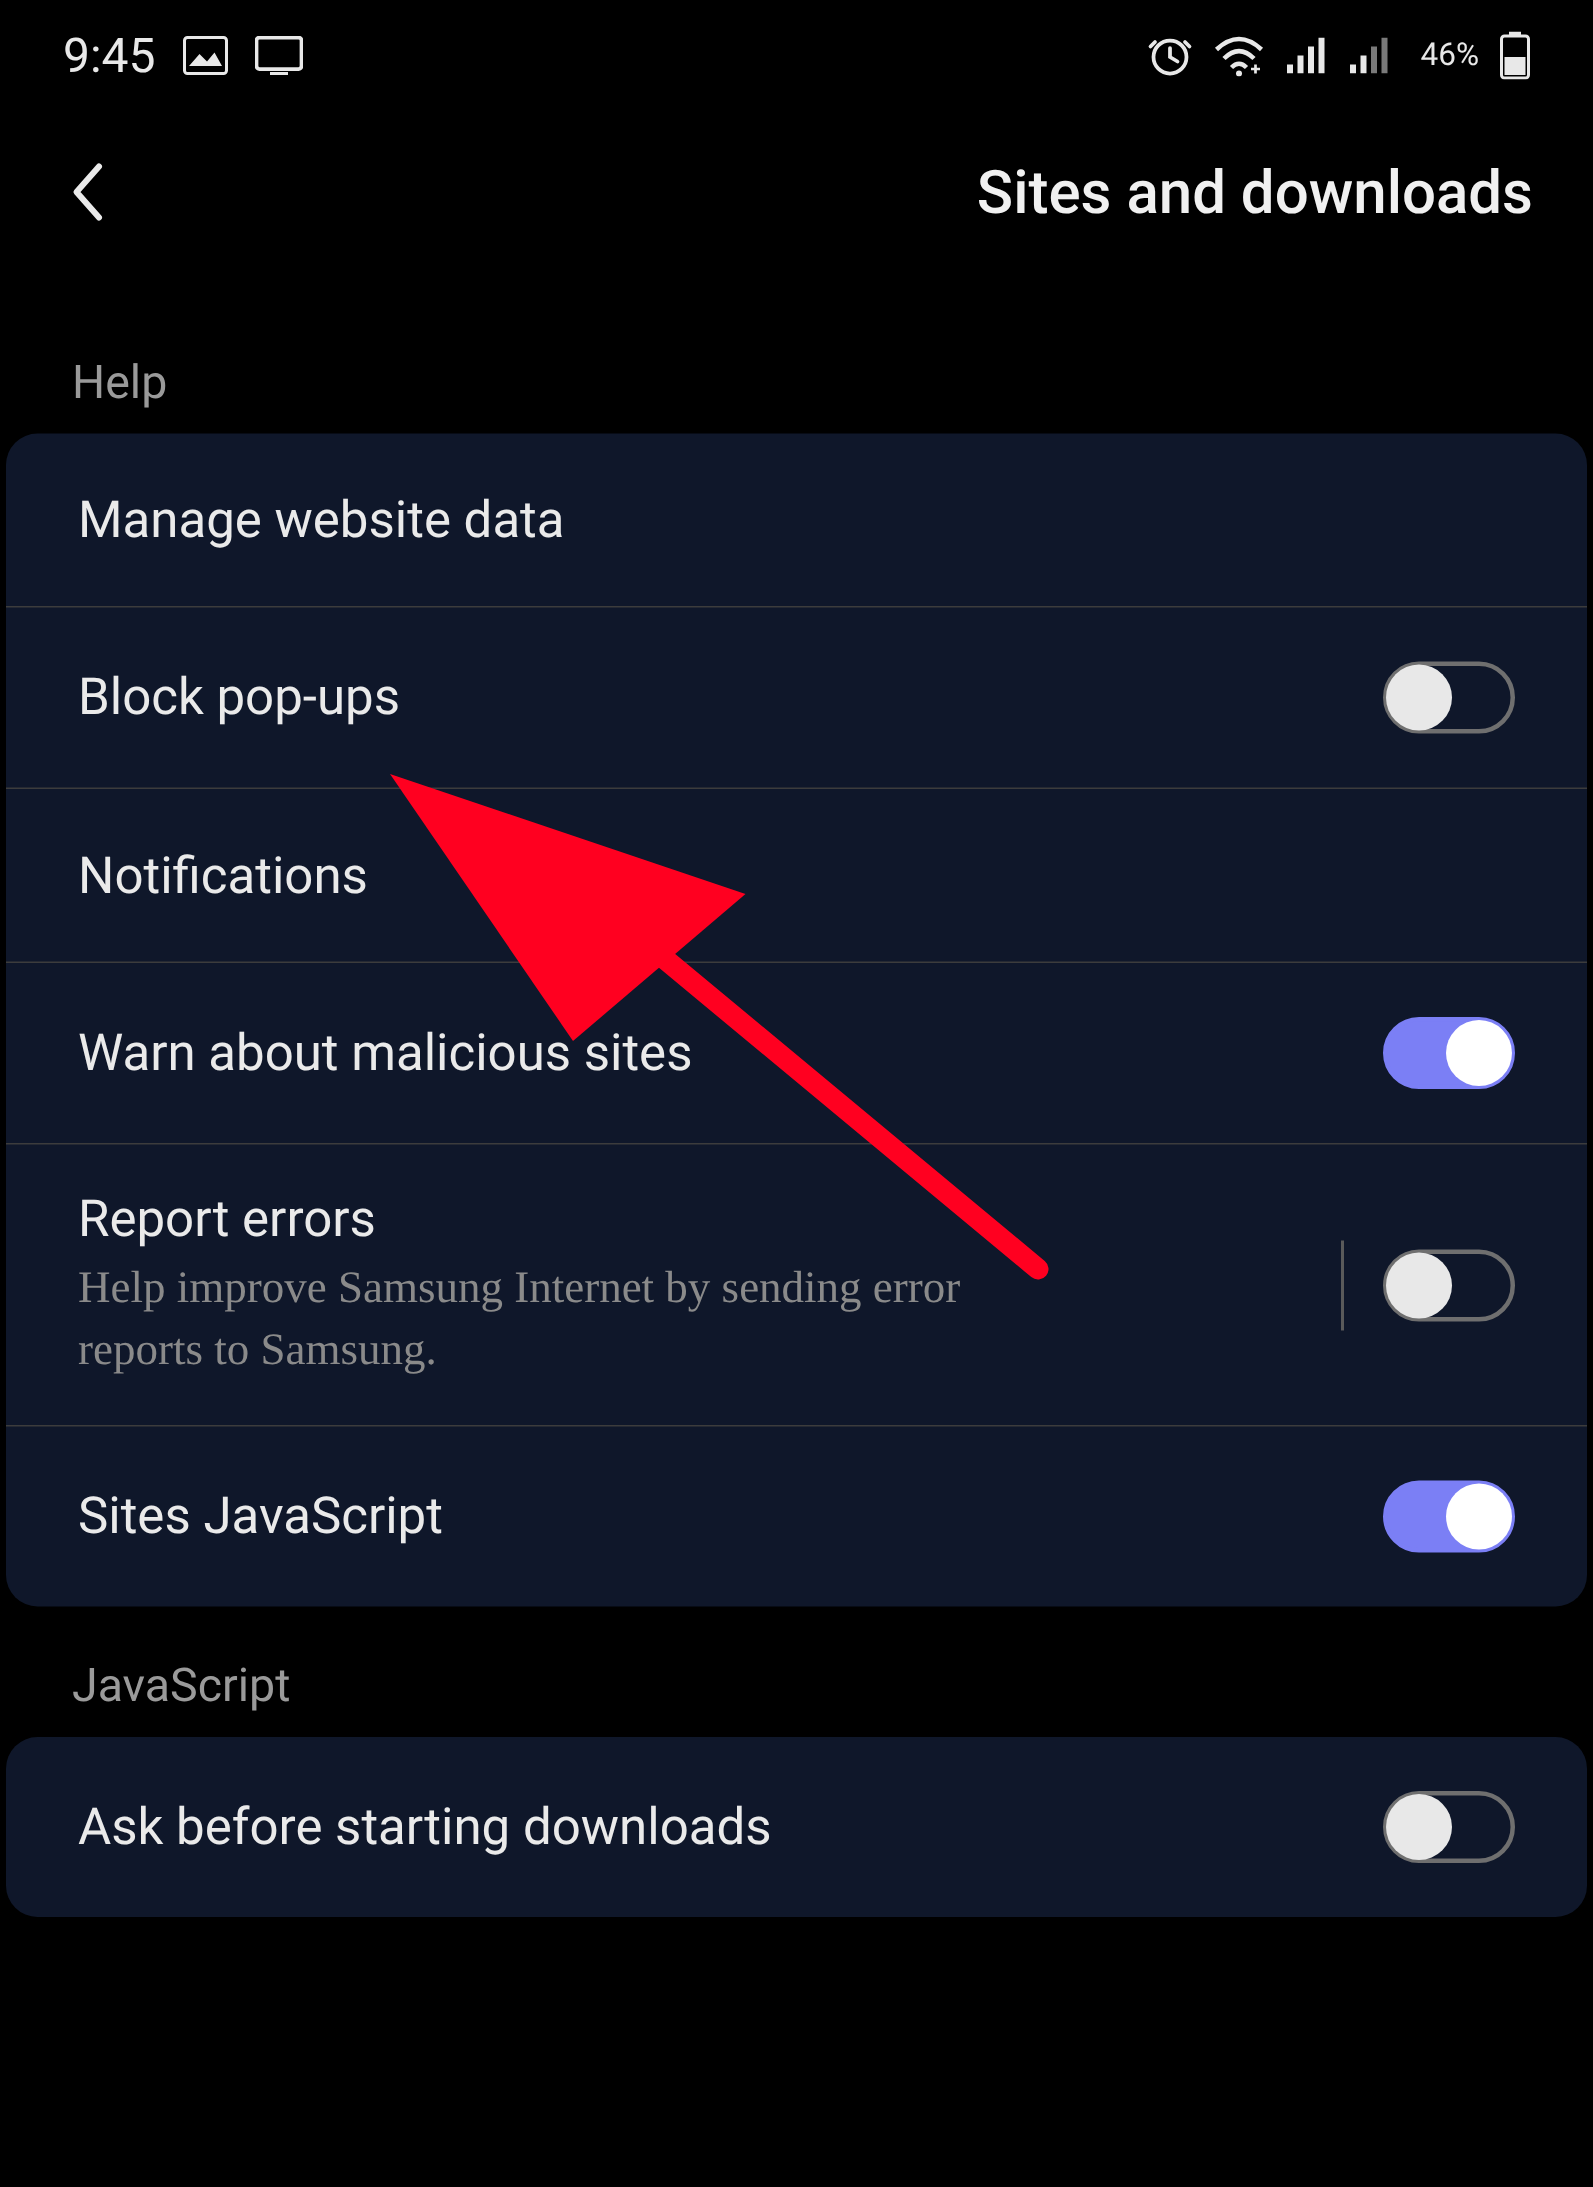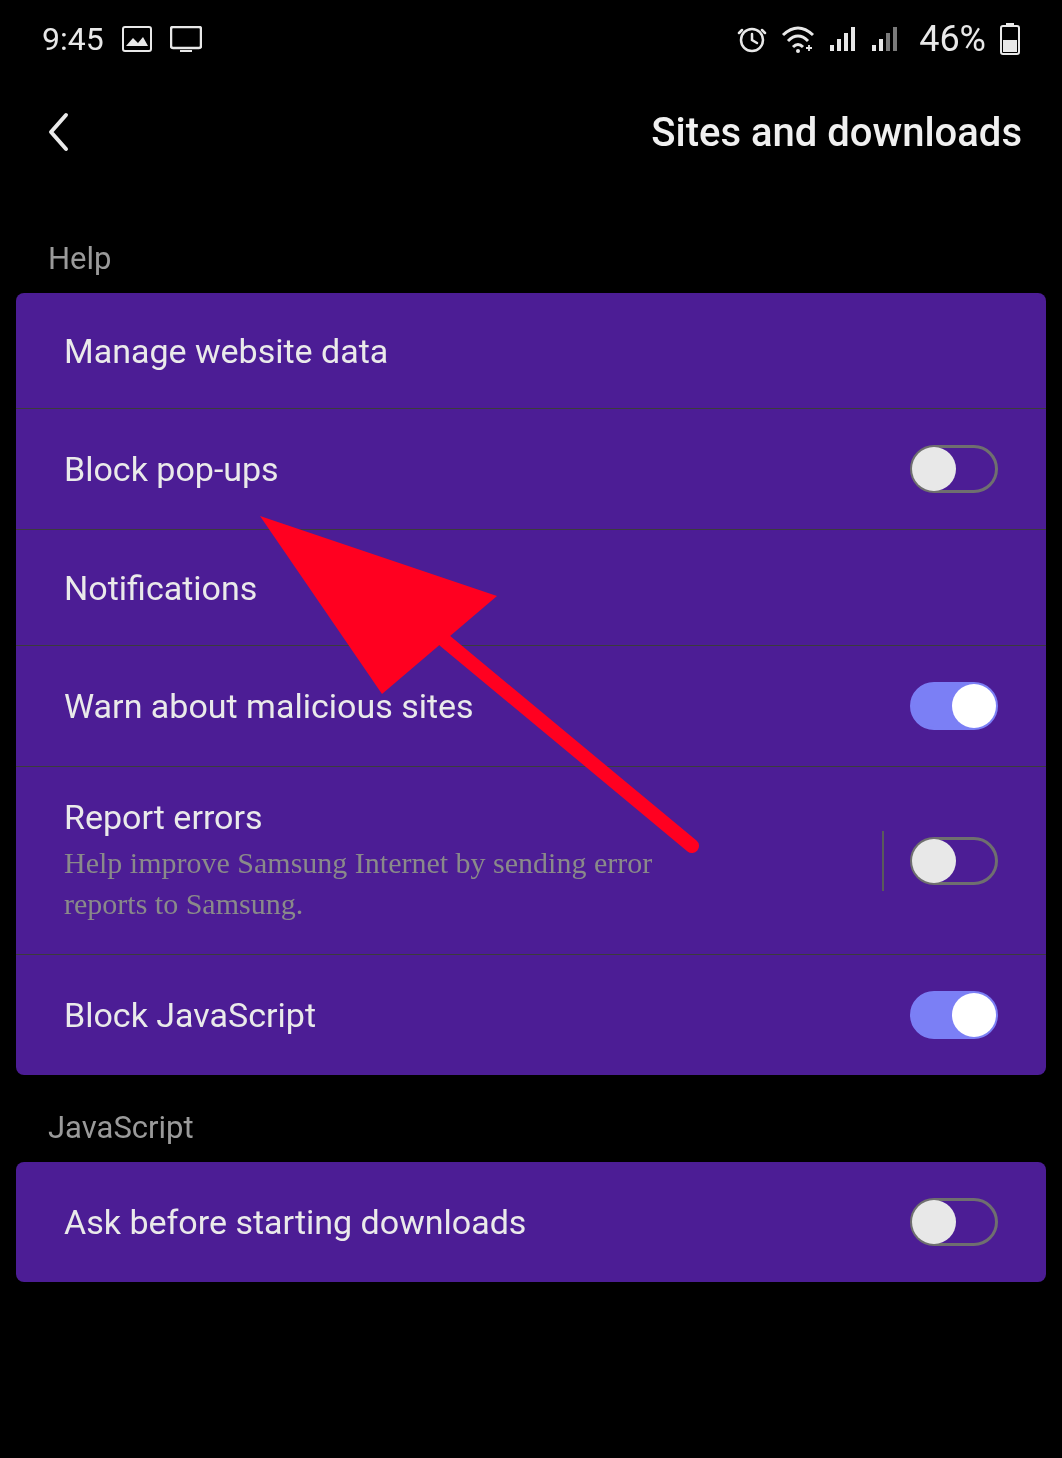--- a/index.html
+++ b/index.html
@@ -49,23 +49,23 @@
       font-size: 40px;
       font-weight: 500;
       color: #f0f0f0;
     }
     .section-label {
       color: #9a9a9a;
       font-size: 31px;
       padding: 34px 48px 16px 48px;
     }
     .card {
-      background: #4c1d95;
-      border-radius: 8px;
-      margin: 0 16px;
+      background: #0f172a;
+      border-radius: 21px;
+      margin: 0 4px;
     }
     .row {
       display: flex;
       align-items: center;
       justify-content: space-between;
       padding: 36px 48px;
       border-bottom: 1px solid #3c3c3c;
       min-height: 116px;
     }
     .row:last-child { border-bottom: none; }
@@ -174,21 +174,21 @@
         </svg>
     </span>
     <span class="status-icon">
       <svg width="28" height="24" viewBox="0 0 28 24">
           <rect x="1" y="18" width="4" height="6" fill="#e8e8e8"></rect>
           <rect x="8" y="12" width="4" height="12" fill="#e8e8e8"></rect>
           <rect x="15" y="6" width="4" height="18" fill="#7a7a7a"></rect>
           <rect x="22" y="0" width="4" height="24" fill="#7a7a7a"></rect>
         </svg>
     </span>
-    <span style="font-size:36px;margin-left:6px">46%</span>
+    <span style="font-size:21px;margin-left:6px">46%</span>
     <span class="status-icon">
       <svg width="20" height="32" viewBox="0 0 20 32">
           <rect x="6" y="0" width="8" height="3" fill="#e8e8e8"></rect>
           <rect x="1" y="3" width="18" height="28" rx="2" fill="none" stroke="#e8e8e8" stroke-width="2"></rect>
           <rect x="3" y="17" width="14" height="12" fill="#e8e8e8"></rect>
         </svg>
     </span>
   </div>
 </div>
 
@@ -246,21 +246,21 @@
     <div class="row-right">
       <div class="vbar"></div>
       <div class="toggle">
           <div class="knob"></div>
         </div>
     </div>
   </div>
 
   <div class="row">
     <div class="row-text">
-      <div class="row-title">Block JavaScript</div>
+      <div class="row-title">Sites JavaScript</div>
     </div>
     <div class="row-right">
       <div class="toggle on">
           <div class="knob"></div>
         </div>
     </div>
   </div>
 </div>
 
 <div class="section-label">JavaScript</div>

